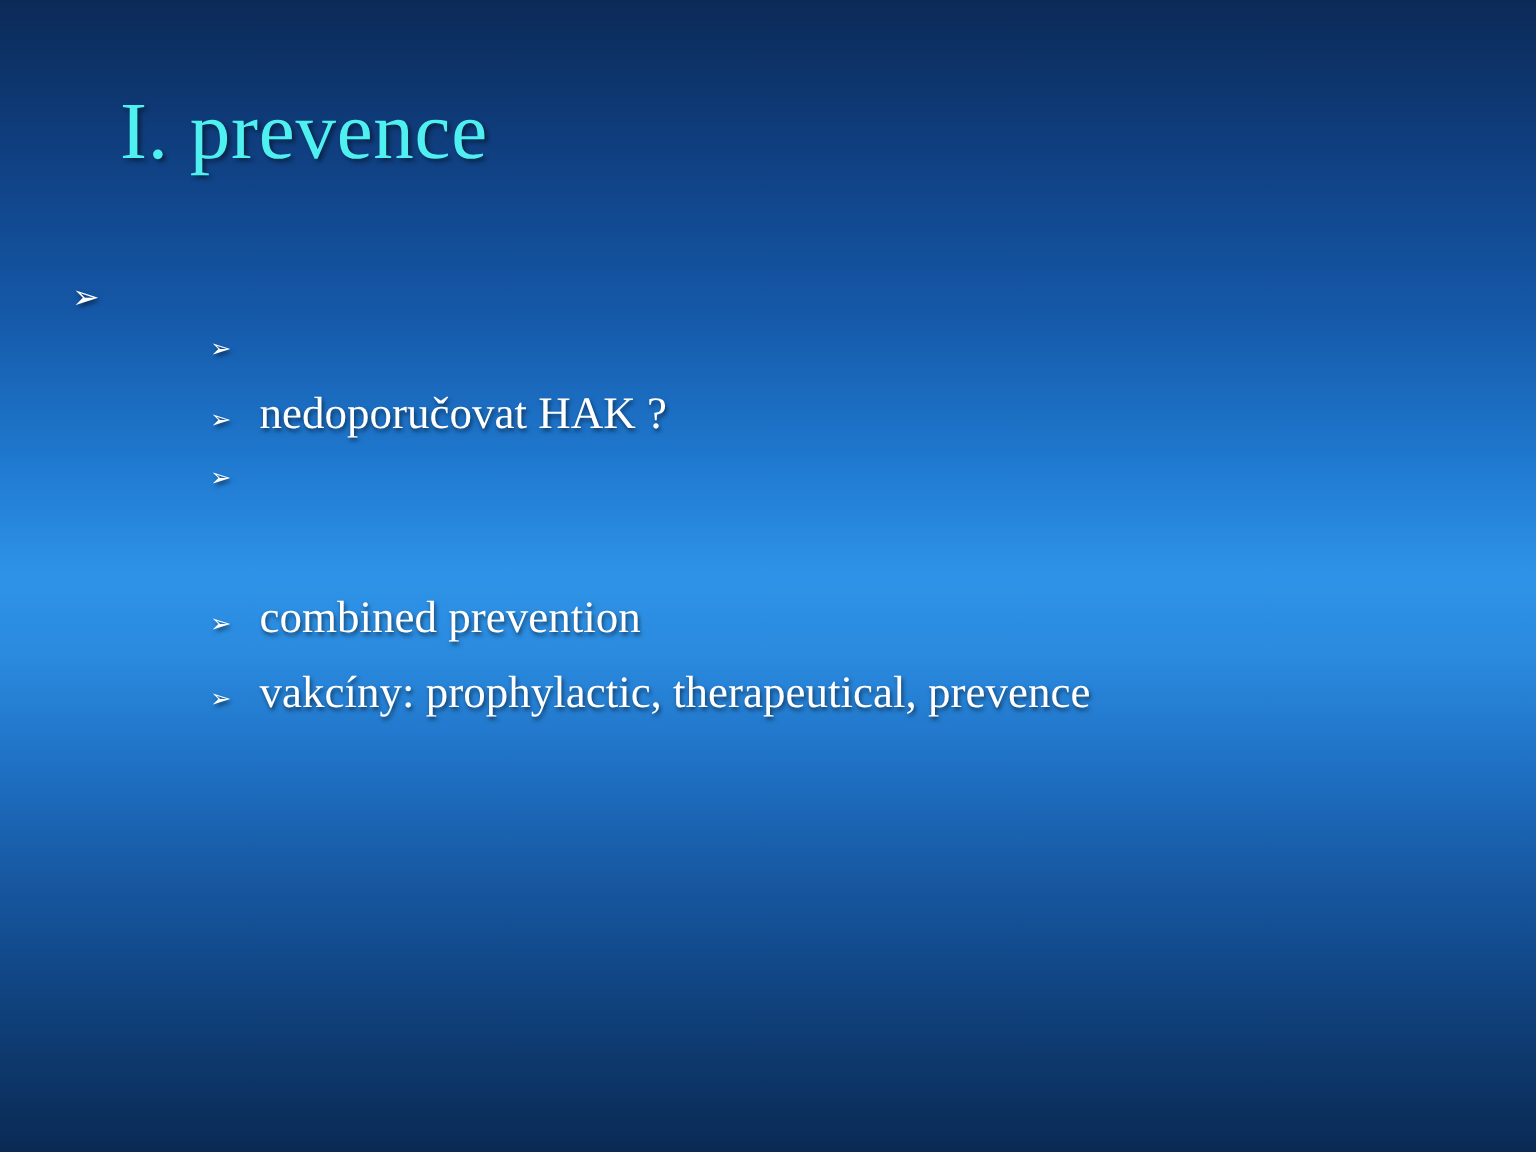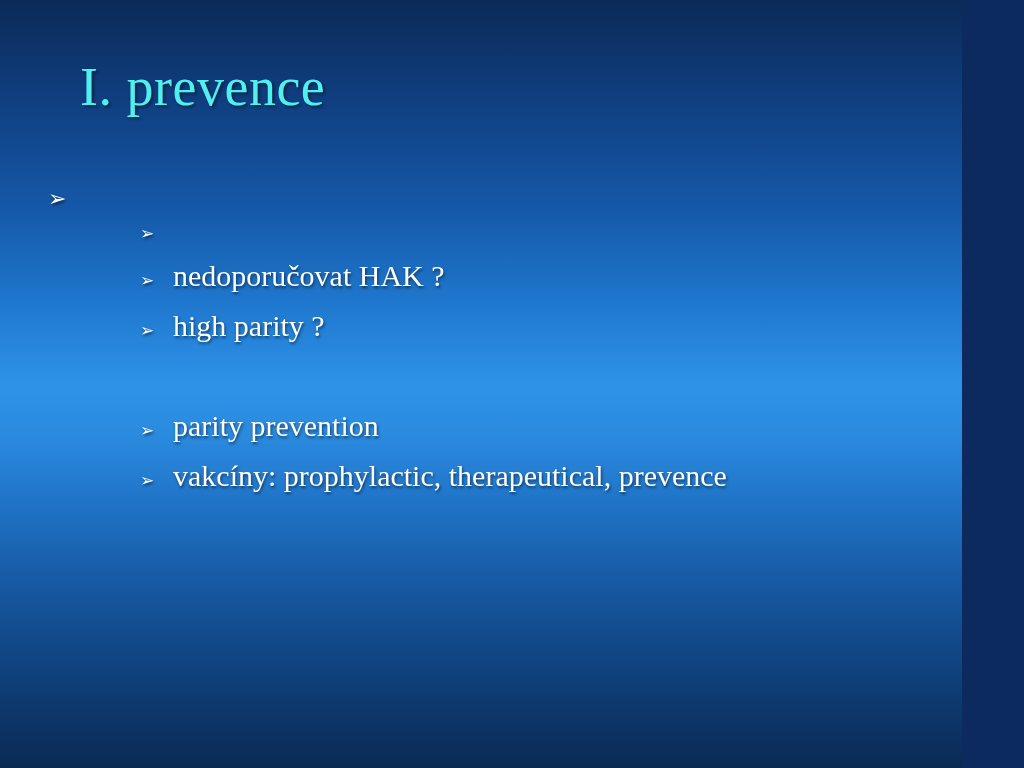--- a/index.html
+++ b/index.html
@@ -8,37 +8,36 @@
     width: 1024px;
     height: 768px;
     overflow: hidden;
   }
   body {
     font-family: "Liberation Serif", serif;
     background: #0d2a5e;
   }
   #slide {
     position: relative;
-    width: 914px;
+    width: 1024px;
     height: 768px;
     background:
       linear-gradient(to bottom,
         #0b2a57 0%,
         #0f3d7d 12%,
         #1558a8 27%,
         #1f79cf 40%,
         #2e93e8 50%,
         #2a8ade 57%,
         #1f72c6 66%,
         #185ba6 75%,
         #124a8b 83%,
         #0e3a70 91%,
         #0a2a54 100%);
     overflow: hidden;
-    padding-left: 48px;
   }
   #title {
     position: absolute;
     left: 80px;
     top: 58px;
     font-size: 54px;
     line-height: 1.1;
     color: #4ff0f0;
     letter-spacing: 0.5px;
     text-shadow: 2px 2px 3px rgba(0,0,0,0.45);
@@ -106,28 +105,27 @@
       <span class="marker">➢</span>
     </div>
 
     <div class="bullet-row lvl2">
       <span class="marker">➢</span>
       <span class="txt">nedoporučovat HAK ?</span>
     </div>
 
     <div class="bullet-row lvl2">
       <span class="marker">➢</span>
-      <span class="txt">high parity ?</span>
     </div>
 
     <div class="spacer"></div>
 
     <div class="bullet-row lvl2">
       <span class="marker">➢</span>
-      <span class="txt">parity prevention</span>
+      <span class="txt">combined prevention</span>
     </div>
 
     <div class="bullet-row lvl2">
       <span class="marker">➢</span>
       <span class="txt">vakcíny: prophylactic, therapeutical, prevence</span>
     </div>
 
   </div>
 </div>
 

